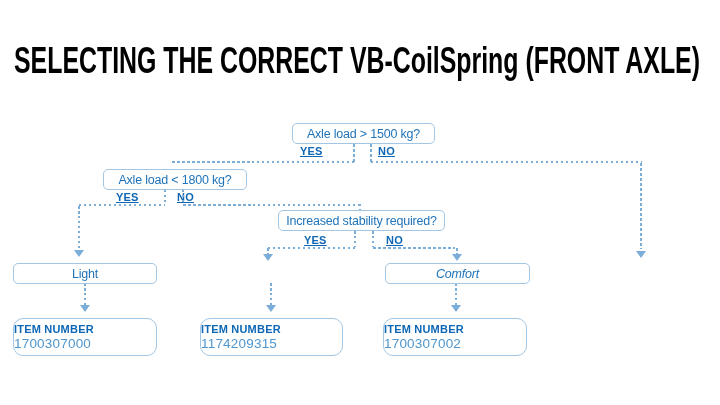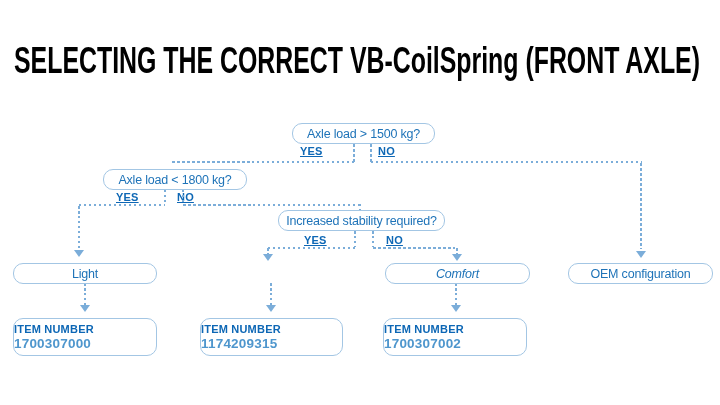--- a/index.html
+++ b/index.html
@@ -8,42 +8,42 @@
     font-family:"Liberation Sans", sans-serif;
     --accent:#1e73b8; --accent-dark:#0d67b5; --accent-light:#4e96cd;
     --line:#7badd9; --border:#a3c6e4; --title:#000000;
   }
   .title{
     position:absolute;left:14px;top:40px;
     font-size:36px;font-weight:bold;color:var(--title);
     white-space:nowrap;letter-spacing:0px;transform-origin:0 50%;
   }
   .pill{
-    position:absolute;height:21px;border:1.5px solid var(--border);border-radius:10px;
+    position:absolute;height:21px;border:1.5px solid var(--border);border-radius:5px;
     background:#fff;display:flex;align-items:center;justify-content:center;
     color:var(--accent);font-size:12.5px;letter-spacing:-0.2px;box-sizing:border-box;
   }
   .yn{
     position:absolute;width:44px;text-align:left;
     font-size:11px;font-weight:bold;color:var(--accent-dark);letter-spacing:0.2px;text-decoration:underline;
   }
   .h{position:absolute;height:2px;background:repeating-linear-gradient(90deg,var(--line) 0 2.5px,transparent 2.5px 5px);}
   .v{position:absolute;width:2px;background:repeating-linear-gradient(180deg,var(--line) 0 2.5px,transparent 2.5px 5px);}
   .arrow{
     position:absolute;width:0;height:0;
     border-left:5px solid transparent;border-right:5px solid transparent;
     border-top:7px solid var(--line);
   }
   .itembox{
     position:absolute;height:38px;border:1.5px solid var(--border);border-radius:10px;
     background:#fff;display:flex;flex-direction:column;align-items:flex-start;justify-content:center;
     box-sizing:border-box;gap:1px;
   }
   .itembox .head{font-size:11px;font-weight:bold;color:var(--accent-dark);letter-spacing:0.2px;}
-  .itembox .num{font-size:13.5px;color:var(--accent-light);letter-spacing:0.2px;font-weight:bold;}
+  .itembox .num{font-size:13.5px;color:var(--accent-light);letter-spacing:0.2px;}
 </style>
 </head>
 <body>
 
 <div class="stage" style="--accent: #1e73b8; --accent-dark: #0d67b5; --accent-light: #4e96cd; --line: #7badd9; --border: #a3c6e4; --title: #000000;">
 
   <div class="title" style="transform: scaleX(0.691086);">SELECTING THE CORRECT VB-CoilSpring (FRONT AXLE)</div>
 
   <div class="pill" style="left:292px;top:123px;width:143px;">
     <span>Axle load &gt; 1500 kg?</span>
@@ -93,23 +93,20 @@
   <div class="arrow" style="left:266px;top:305px;"></div>
   <div class="v" style="left:455px;top:283px;height:22px;"></div>
   <div class="arrow" style="left:451px;top:305px;"></div>
 
   <div class="pill" style="left:13px;top:263px;width:144px;">
     <span>Light</span>
   </div>
   <div class="pill" style="left:385px;top:263px;width:145px;font-style:italic;">
     <span>Comfort</span>
   </div>
-  <div class="pill" style="left:568px;top:263px;width:145px;">
-    <span>OEM configuration</span>
-  </div>
 
   <div class="itembox" style="left:13px;top:318px;width:144px;">
     <div class="head">ITEM NUMBER</div>
     <div class="num">1700307000</div>
   </div>
   <div class="itembox" style="left:200px;top:318px;width:143px;">
     <div class="head">ITEM NUMBER</div>
     <div class="num">1174209315</div>
   </div>
   <div class="itembox" style="left:383px;top:318px;width:144px;">

